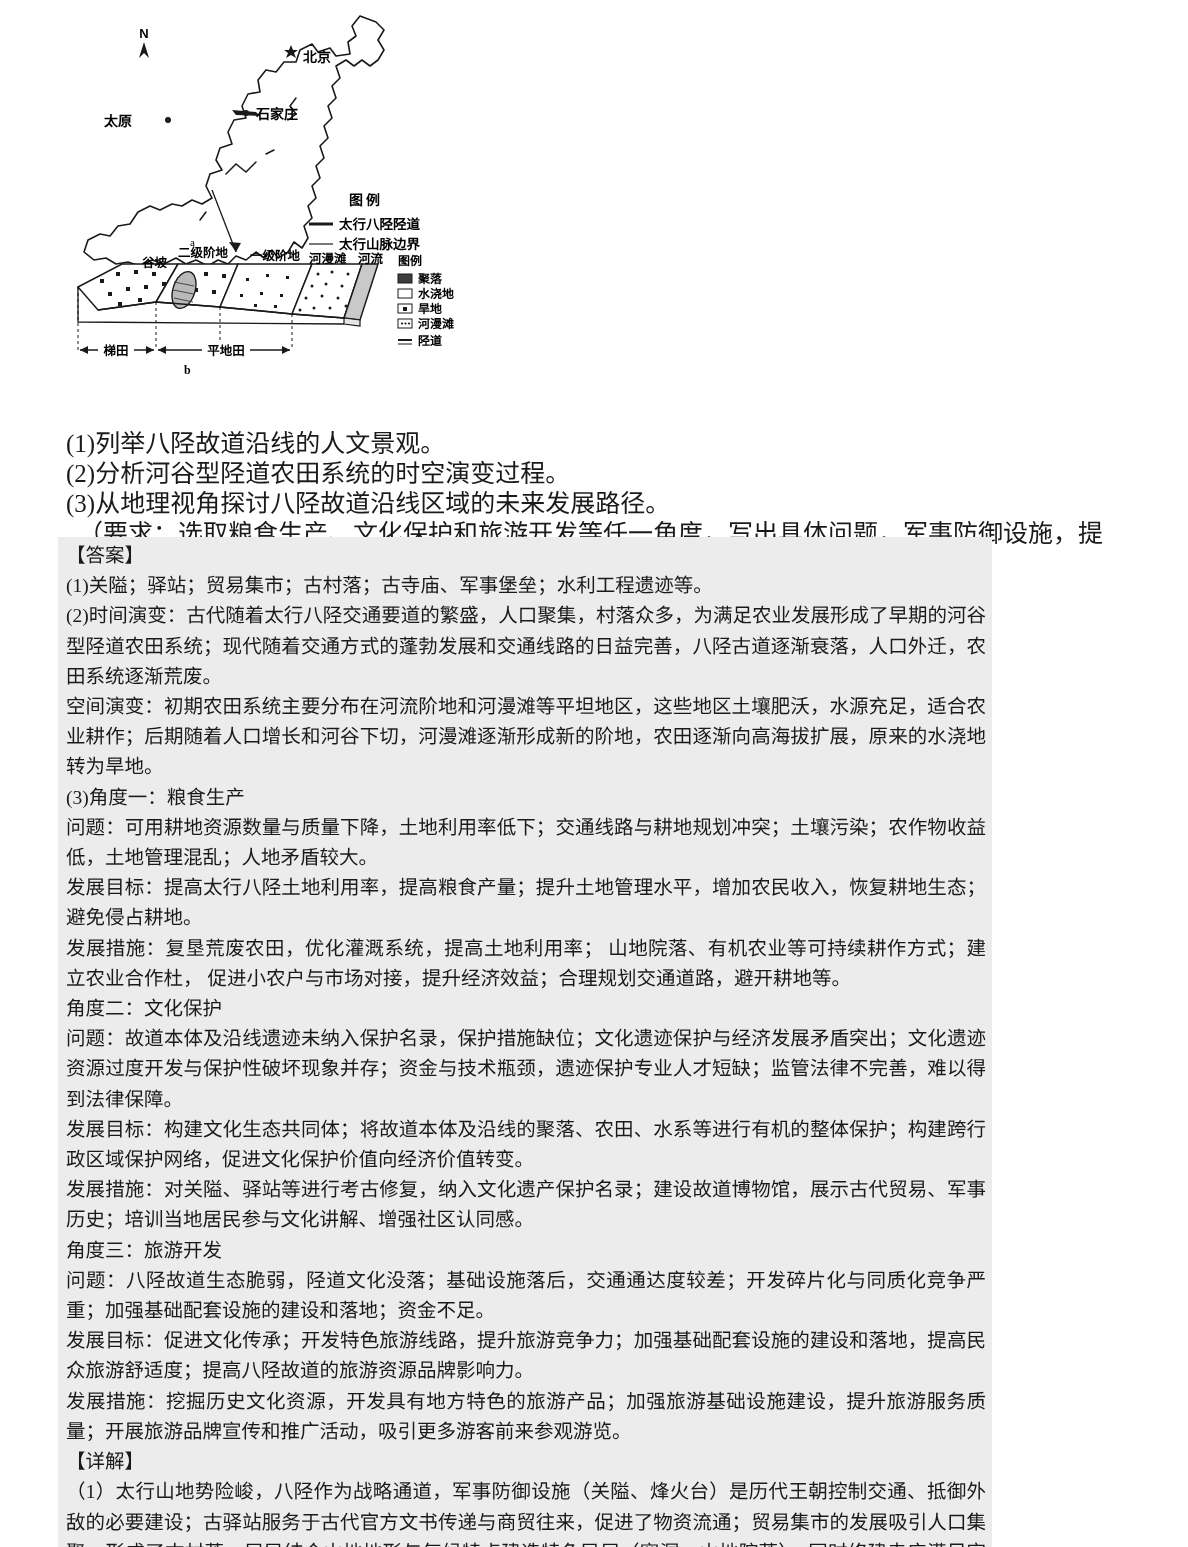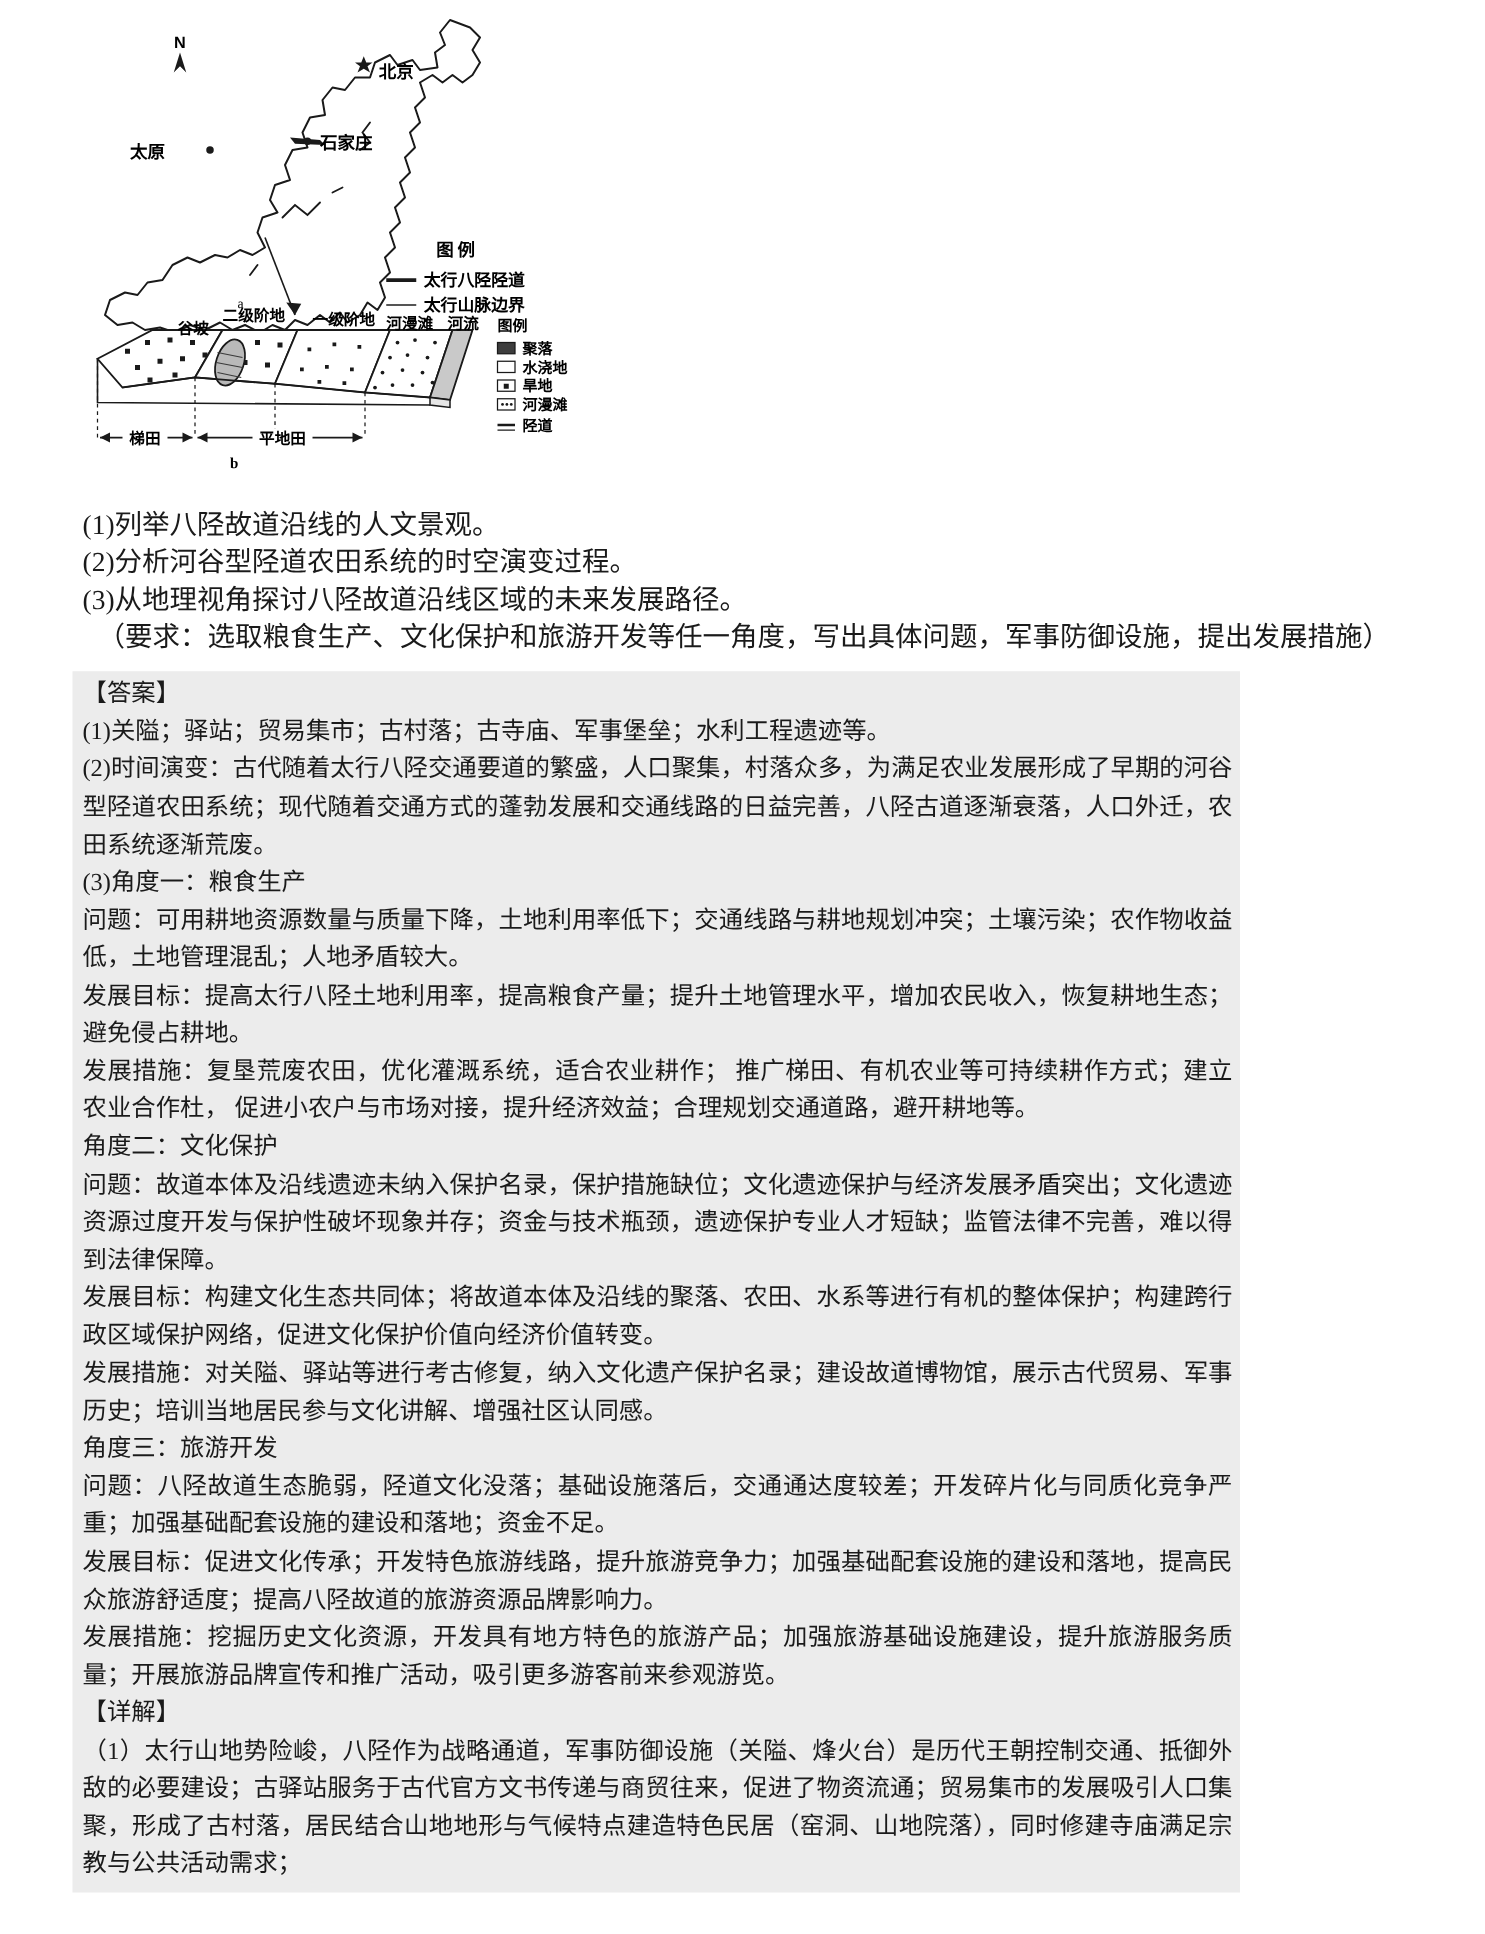--- a/index.html
+++ b/index.html
@@ -27,23 +27,23 @@
   #figure-svg {
     position: absolute;
     left: 60px;
     top: 2px;
   }
 
   
   #question-block {
     position: absolute;
     left: 66px;
-    top: 405px;
+    top: 429px;
     width: 1060px;
-    font-size: 22px;
+    font-size: 25px;
     line-height: 30px;
   }
   .q-line {
     white-space: nowrap;
   }
   .q-note {
     text-indent: 0;
     padding-left: 12px;
   }
 
@@ -267,24 +267,25 @@
   <div class="q-line">(1)列举八陉故道沿线的人文景观。</div>
   <div class="q-line">(2)分析河谷型陉道农田系统的时空演变过程。</div>
   <div class="q-line">(3)从地理视角探讨八陉故道沿线区域的未来发展路径。</div>
   <div class="q-note">（要求：选取粮食生产、文化保护和旅游开发等任一角度，写出具体问题，军事防御设施，提出发展措施）</div>
 </div>
 
 <div id="answer-region">
   <div class="hdr">【答案】</div>
   <p class="para">(1)关隘；驿站；贸易集市；古村落；古寺庙、军事堡垒；水利工程遗迹等。</p>
   <p class="para">(2)时间演变：古代随着太行八陉交通要道的繁盛，人口聚集，村落众多，为满足农业发展形成了早期的河谷型陉道农田系统；现代随着交通方式的蓬勃发展和交通线路的日益完善，八陉古道逐渐衰落，人口外迁，农田系统逐渐荒废。</p>
+  <p class="para">空间演变：初期农田系统主要分布在河流阶地和河漫滩等平坦地区，这些地区土壤肥沃，水源充足，适合农业耕作；后期随着人口增长和河谷下切，河漫滩逐渐形成新的阶地，农田逐渐向高海拔扩展，原来的水浇地转为旱地。</p>
   <p class="para">(3)角度一：粮食生产</p>
   <p class="para">问题：可用耕地资源数量与质量下降，土地利用率低下；交通线路与耕地规划冲突；土壤污染；农作物收益低，土地管理混乱；人地矛盾较大。</p>
   <p class="para">发展目标：提高太行八陉土地利用率，提高粮食产量；提升土地管理水平，增加农民收入，恢复耕地生态；避免侵占耕地。</p>
-  <p class="para">发展措施：复垦荒废农田，优化灌溉系统，适合农业耕作；  推广梯田、有机农业等可持续耕作方式；建立农业合作杜，  促进小农户与市场对接，提升经济效益；合理规划交通道路，避开耕地等。</p>
+  <p class="para">发展措施：复垦荒废农田，优化灌溉系统，提高土地利用率；  山地院落、有机农业等可持续耕作方式；建立农业合作杜，  促进小农户与市场对接，提升经济效益；合理规划交通道路，避开耕地等。</p>
   <p class="para">角度二：文化保护</p>
   <p class="para">问题：故道本体及沿线遗迹未纳入保护名录，保护措施缺位；文化遗迹保护与经济发展矛盾突出；文化遗迹资源过度开发与保护性破坏现象并存；资金与技术瓶颈，遗迹保护专业人才短缺；监管法律不完善，难以得到法律保障。</p>
   <p class="para">发展目标：构建文化生态共同体；将故道本体及沿线的聚落、农田、水系等进行有机的整体保护；构建跨行政区域保护网络，促进文化保护价值向经济价值转变。</p>
   <p class="para">发展措施：对关隘、驿站等进行考古修复，纳入文化遗产保护名录；建设故道博物馆，展示古代贸易、军事历史；培训当地居民参与文化讲解、增强社区认同感。</p>
   <p class="para">角度三：旅游开发</p>
   <p class="para">问题：八陉故道生态脆弱，陉道文化没落；基础设施落后，交通通达度较差；开发碎片化与同质化竞争严重；加强基础配套设施的建设和落地；资金不足。</p>
   <p class="para">发展目标：促进文化传承；开发特色旅游线路，提升旅游竞争力；加强基础配套设施的建设和落地，提高民众旅游舒适度；提高八陉故道的旅游资源品牌影响力。</p>
   <p class="para">发展措施：挖掘历史文化资源，开发具有地方特色的旅游产品；加强旅游基础设施建设，提升旅游服务质量；开展旅游品牌宣传和推广活动，吸引更多游客前来参观游览。</p>
   <div class="hdr">【详解】</div>
   <p class="para">（1）太行山地势险峻，八陉作为战略通道，军事防御设施（关隘、烽火台）是历代王朝控制交通、抵御外敌的必要建设；古驿站服务于古代官方文书传递与商贸往来，促进了物资流通；贸易集市的发展吸引人口集聚，形成了古村落，居民结合山地地形与气候特点建造特色民居（窑洞、山地院落），同时修建寺庙满足宗教与公共活动需求；</p>

